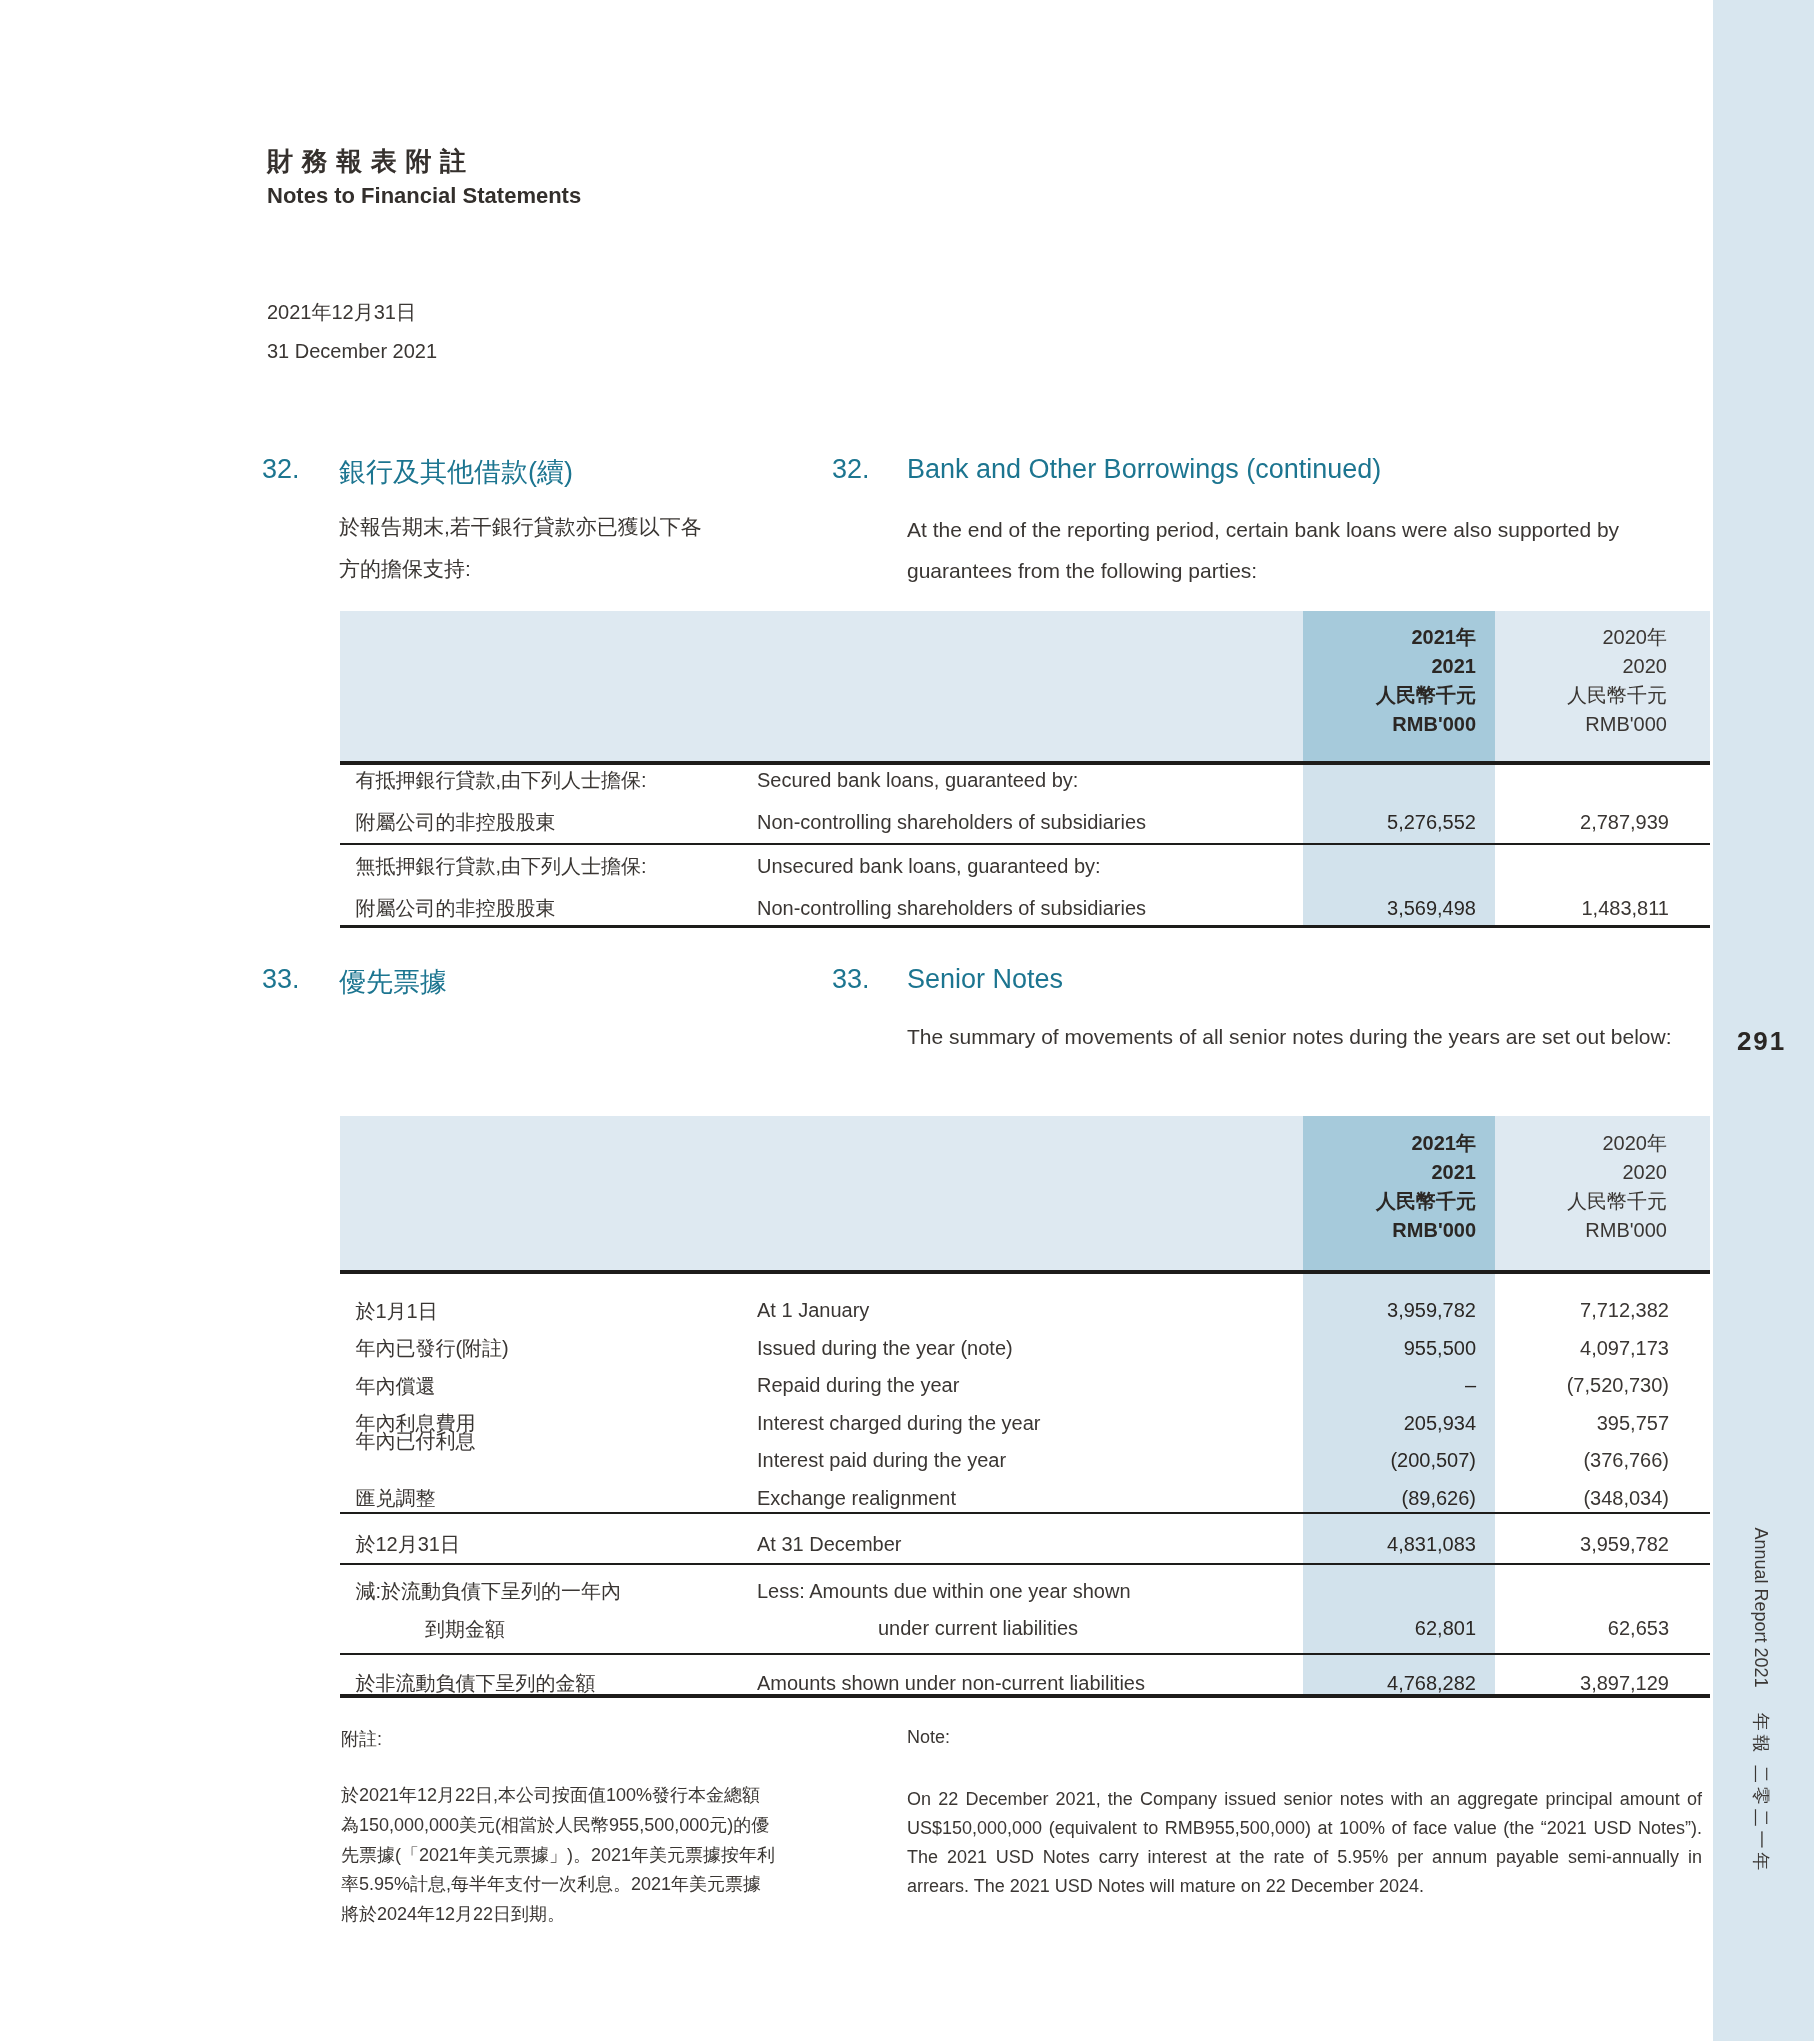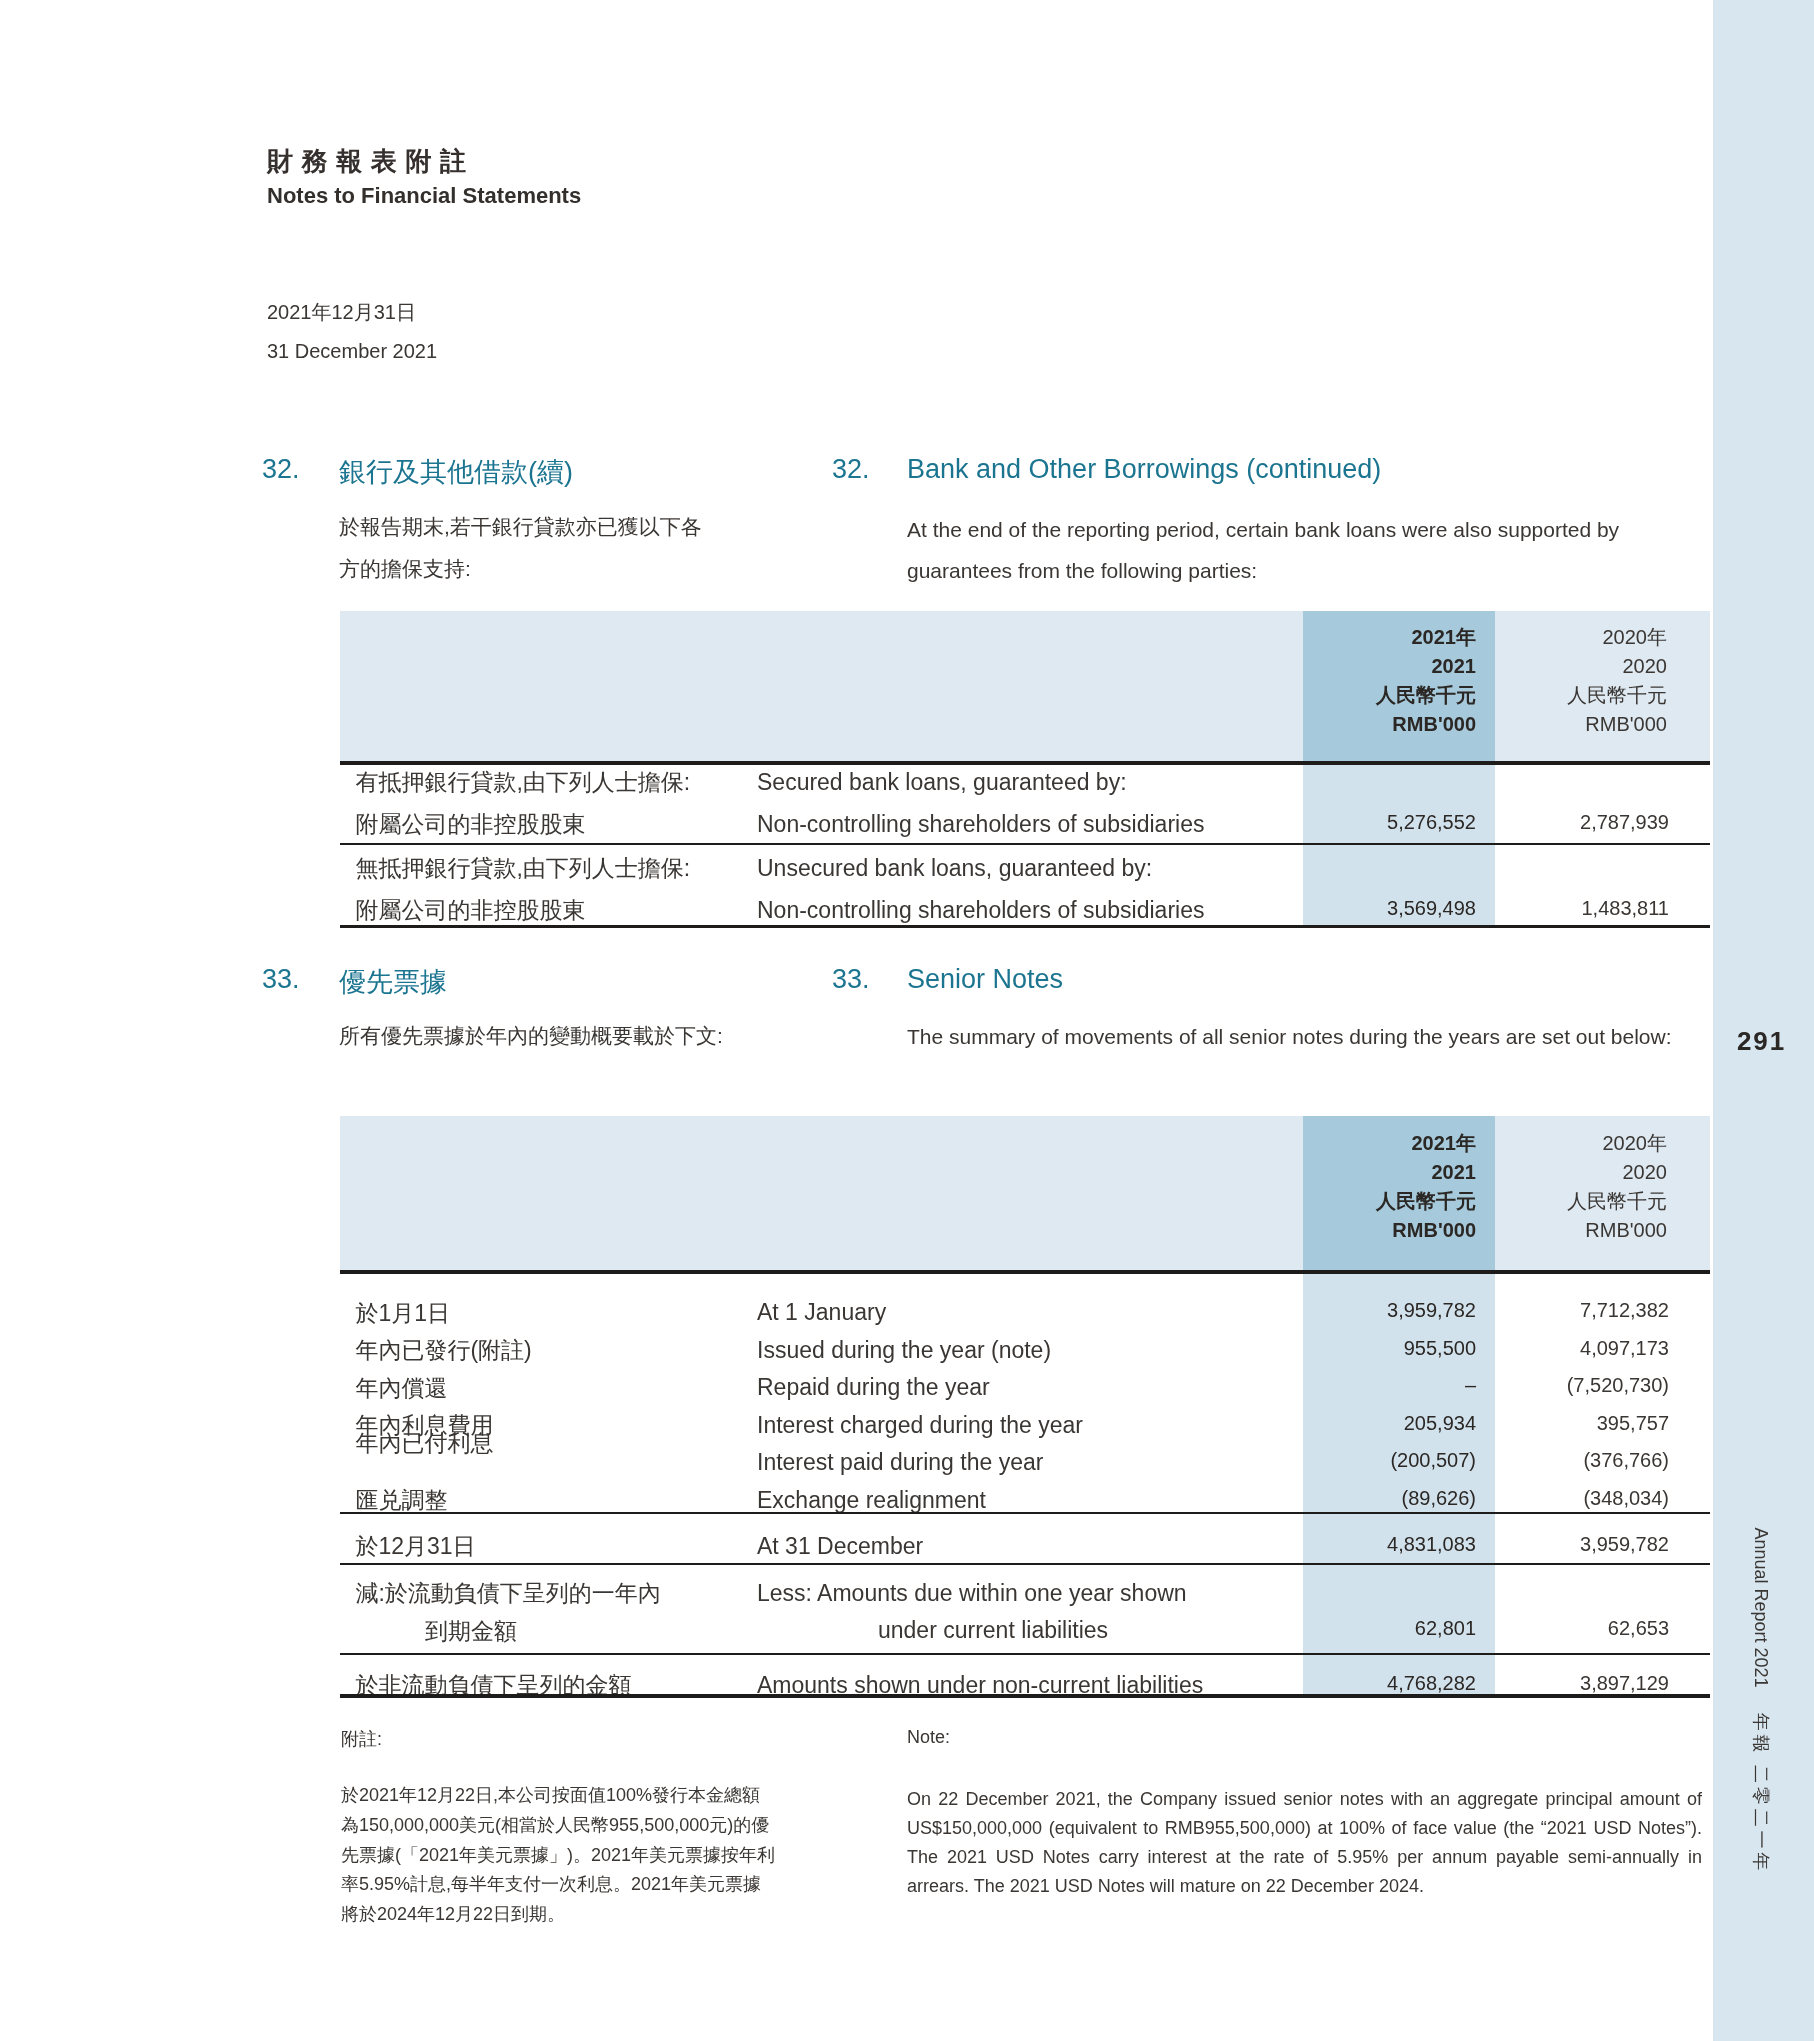--- a/index.html
+++ b/index.html
@@ -34,21 +34,21 @@
   
   .tbl{position:absolute;left:340px;width:1370px;}
   .tbl .hdr-bg{position:absolute;left:0;top:0;width:1370px;background:#dee9f1;}
   .tbl .stripe-hdr{position:absolute;left:963px;top:0;width:192px;background:#a6cadb;}
   .tbl .stripe-body{position:absolute;left:963px;width:192px;background:#d2e2ec;}
   .rule{position:absolute;left:0;width:1370px;background:#1d1c1a;}
   .hdr-col{position:absolute;top:0;text-align:right;font-size:20px;line-height:29px;}
   .hdr-col div{height:29px;}
   .hdr-2021{right:234px;font-weight:bold;color:#2b2724;}
   .hdr-2020{right:43px;color:#3a3633;}
-  .cell{position:absolute;font-size:23px;white-space:nowrap;}
+  .cell{position:absolute;font-size:20px;white-space:nowrap;}
   .cell-zh{left:15.4px;}
   .cell-zh-indent{left:85px;}
   .cell-en{left:417px;}
   .cell-en-indent{left:538px;}
   .val{position:absolute;width:173px;text-align:right;font-size:20px;white-space:nowrap;}
   .v2021{right:234px;font-weight:normal;color:#2b2724;}
   .v2020{right:41px;color:#3a3633;}
   
   .note-label{font-size:18px;}
   .note-line-zh{position:absolute;left:341px;font-size:18px;white-space:nowrap;}
@@ -118,21 +118,20 @@
     <div class="val v2020" style="top:286px;">1,483,811</div>
 
     <div class="rule" style="top:314px;height:2.9px;"></div>
   </div>
 
   <div class="abs sec-num" style="top:964px;left:262px;">33.</div>
   <div class="abs sec-title" style="top:964px;left:339px;">優先票據</div>
   <div class="abs sec-num" style="top:964px;left:832px;">33.</div>
   <div class="abs sec-title" style="top:964px;left:907px;">Senior Notes</div>
 
-  <div class="abs para" style="top:1015px;left:339px;">所有優先票據於年內的變動概要載於下文:</div>
   <div class="abs para-en" style="top:1016px;left:907px;width:803px;">The summary of movements of all senior notes during the years are set out below:</div>
 
   <div class="tbl" style="top:1116px;height:582px;">
     <div class="hdr-bg" style="height:154px;"></div>
     <div class="stripe-hdr" style="height:154px;"></div>
     <div class="stripe-body" style="top:154px;height:428px;"></div>
 
     <div class="hdr-col hdr-2021" style="top:13.4px;">
       <div>2021年</div>
       <div>2021</div>

